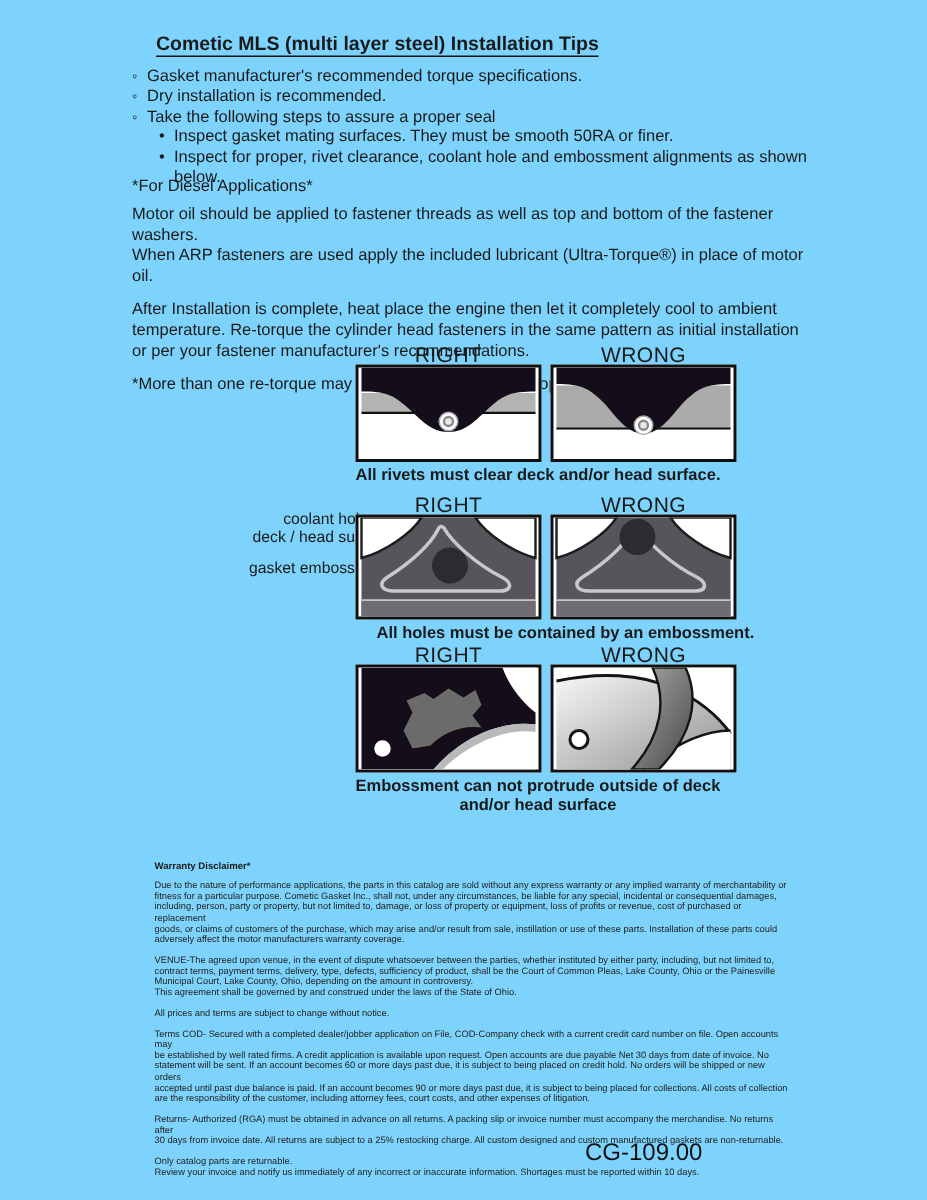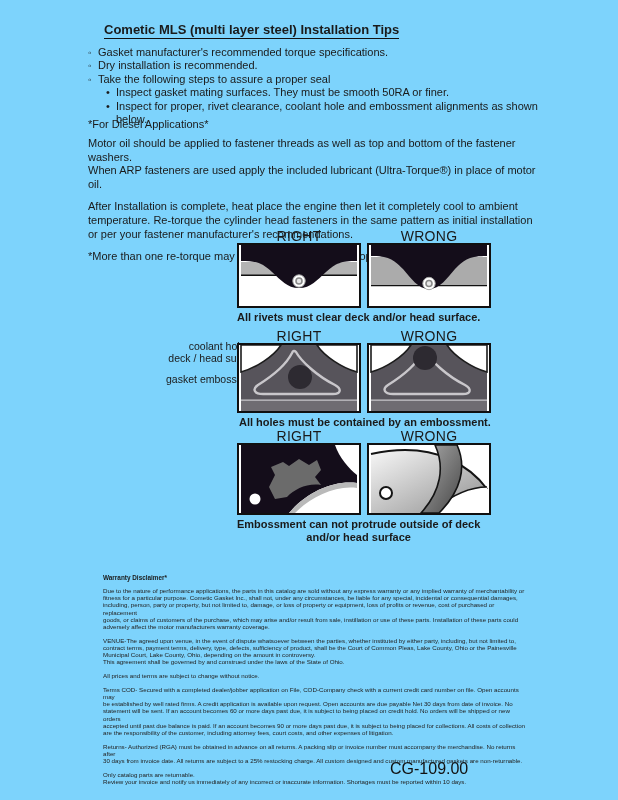--- a/index.html
+++ b/index.html
@@ -118,21 +118,21 @@
       <rect x="0" y="0" width="116" height="66" fill="#57545b"></rect>
       <rect x="0" y="54.5" width="116" height="1.3" fill="#c9c7cb"></rect>
       <rect x="0" y="56" width="116" height="10" fill="#6f6c72"></rect>
       <path d="M0,0 H40 C33,11 15,23 0,27 Z" fill="#ffffff" stroke="#1c1c1c" stroke-width="1.6"></path>
       <path d="M116,0 H76 C83,11 101,23 116,27 Z" fill="#ffffff" stroke="#1c1c1c" stroke-width="1.6"></path>
       <path d="M55,7 C60,16 76,31 94,40 C101,44 100,49 92,49 L22,49 C13,49 11,44 17,40 C33,30 46,18 51,8 C52,5.5 53.5,5.5 55,7 Z" fill="none" stroke="#c9c7cb" stroke-width="2.4"></path>
       <circle cx="54" cy="13" r="12" fill="#2d2a31"></circle>
     </svg>
   </div>
 
-  <div class="dg-caption" style="left:239px;top:416px;">All holes must be contained by an embossment.</div>
+  <div class="dg-caption" style="left:251px;top:416px;">All holes must be contained by an embossment.</div>
 
   <div class="dg-label" style="left:237px;top:428px;">RIGHT</div>
   <div class="dg-label" style="left:367px;top:428px;">WRONG</div>
 
   <div class="panel h72" style="left:237px;top:443px;">
     <svg width="120" height="68" viewBox="0 0 116 68">
       <rect x="0" y="0" width="116" height="68" fill="#ffffff"></rect>
       <path d="M0,0 H94 C98,12 108,24 116,30 L116,38 C92,35 66,47 48,68 L0,68 Z" fill="#140d1a"></path>
       <path d="M48,68 C66,47 92,35 116,38 V43 C94,40 70,52 54,68 Z" fill="#b9b9b9"></path>
       <path d="M28,42 L34,30 L30,22 L42,17 L48,21 L58,14 L68,20 L76,15 L80,25 L74,32 L80,40 C66,38 54,44 46,52 L34,54 Z" fill="#6b6b6b"></path>

